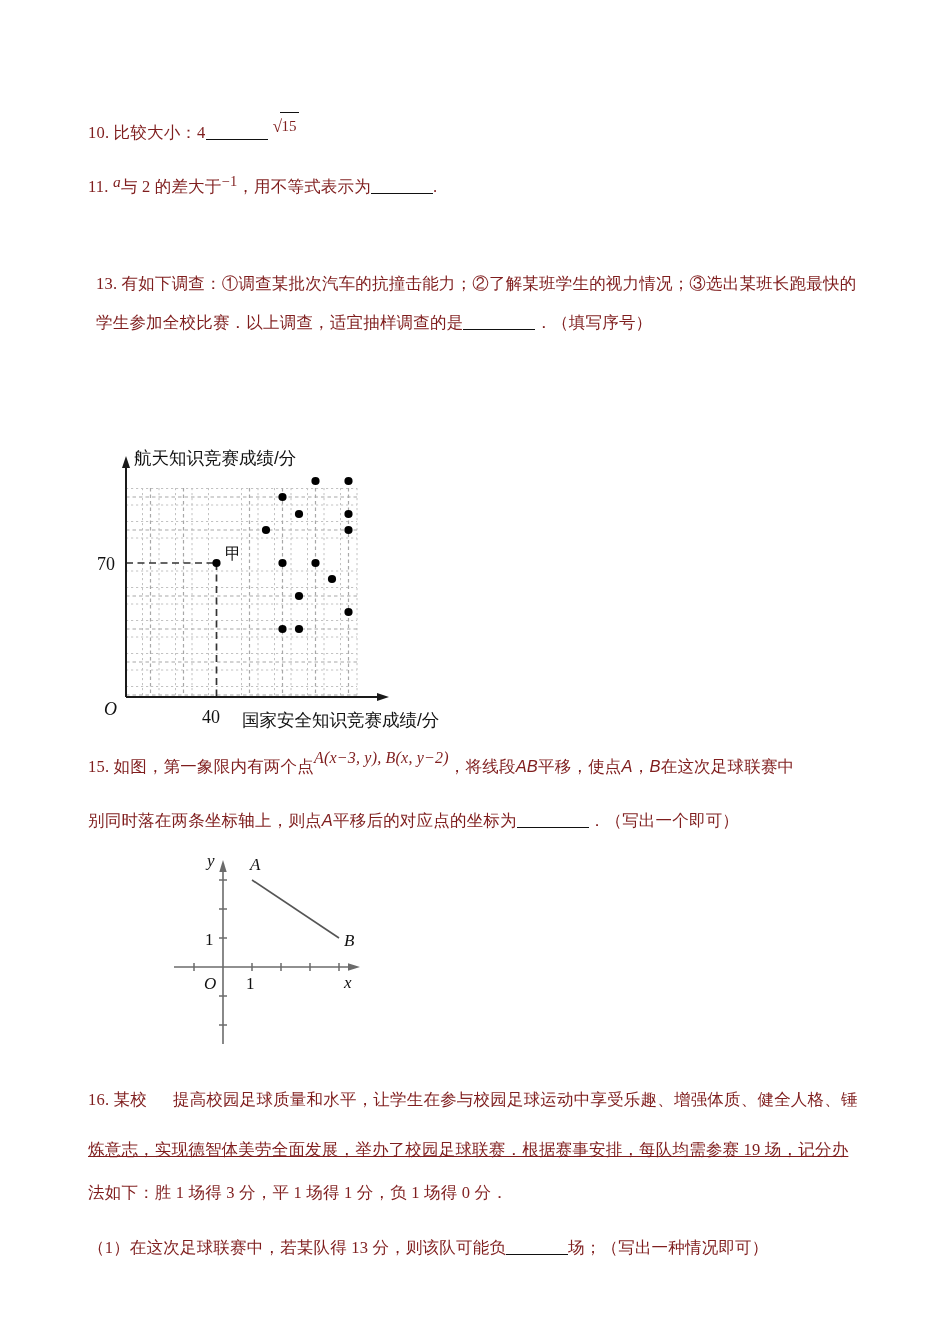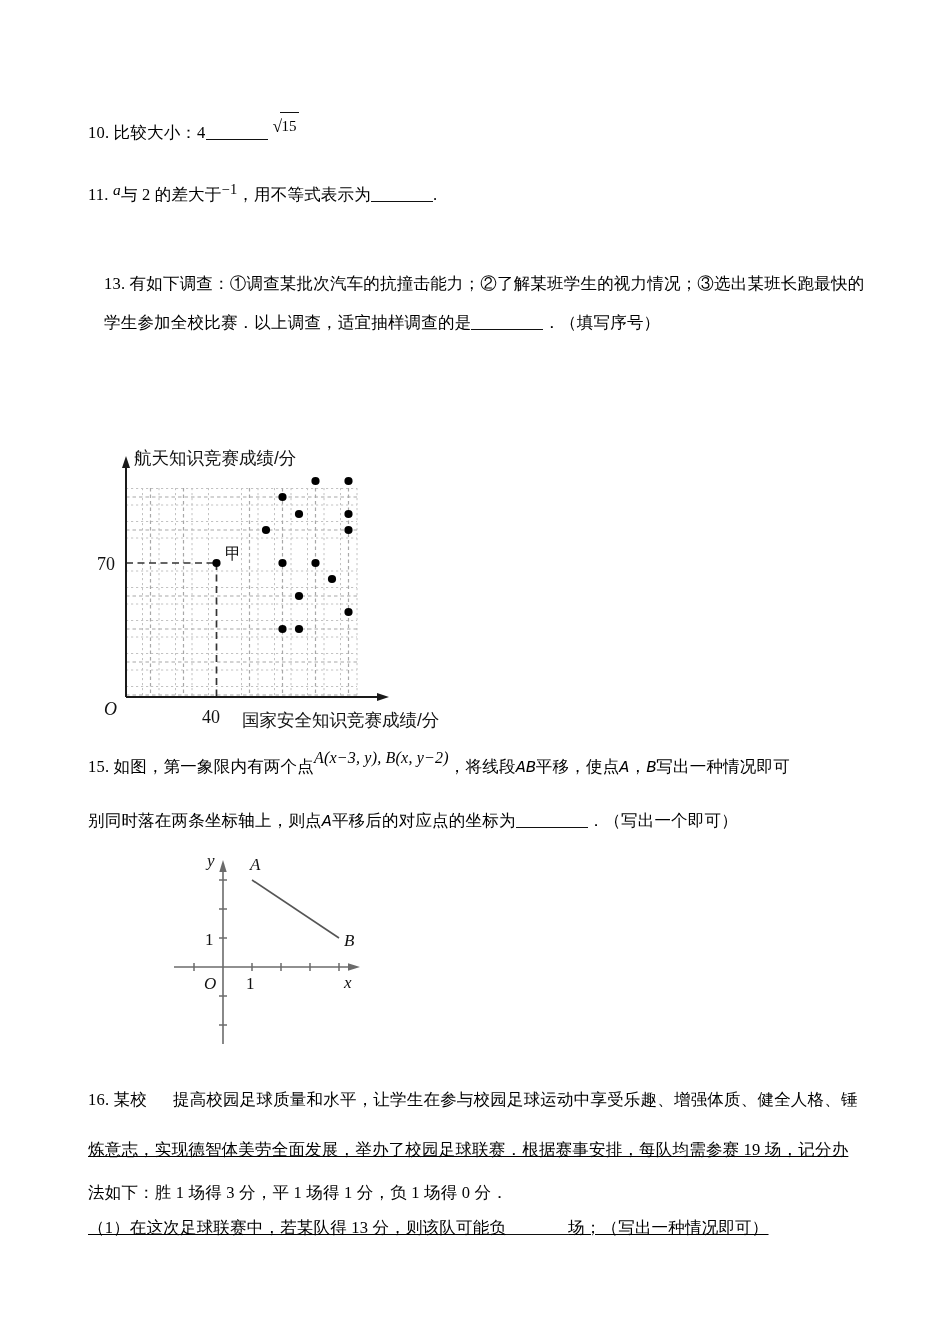--- a/index.html
+++ b/index.html
@@ -18,33 +18,33 @@
   .page {
     position: absolute;
     left: 0; top: 0;
     width: 950px;
     height: 1344px;
   }
   .q {
     position: absolute;
     font-size: 16.5px;
     line-height: 1.75;
-    color: #000000;
+    color: #7f1d1d;
     letter-spacing: 0.2px;
   }
   .qline {
     white-space: nowrap;
   }
   .num {
     font-family: "Liberation Serif", serif;
   }
   .blank-m { display:inline-block; border-bottom:1px solid #111; width:62px; height:0.95em; vertical-align:-0.12em; }
   .blank-l { display:inline-block; border-bottom:1px solid #111; width:72px; height:0.95em; vertical-align:-0.12em; }
 
-  .mathi { font-family: Liberation Mono, monospace; font-style: italic; }
+  .mathi { font-family: Liberation Sans, sans-serif; font-style: italic; }
   .sqrt-wrap {
     display: inline-block;
     position: relative;
     vertical-align: 0.45em;
     font-family: "Liberation Serif", serif;
     font-size: 15px;
     padding-left: 1px;
   }
   .sqrt-sym { font-size: 17px; vertical-align: -0.08em; }
   .sqrt-rad {
@@ -87,29 +87,29 @@
 <div class="page">
 
   <div class="q" style="left:88px; top:112px;">
     <span class="qline">
       <span class="num">10.</span>
       <span>比较大小：4</span><span class="blank-m"></span>
       <span class="sqrt-wrap"><span class="sqrt-sym">√</span><span class="sqrt-rad">15</span></span>
     </span>
   </div>
 
-  <div class="q" style="left:88px; top:176px;">
+  <div class="q" style="left:88px; top:168px;">
     <span class="qline">
       <span class="num">11.</span>
       <span class="inline-a">a</span><span>与 2 的差大于</span><span class="sup-small">−1</span><span>，用不等式表示为</span><span class="blank-m"></span><span>.</span>
     </span>
   </div>
 
 
-  <div class="q" style="left:104px; top:270px;">
+  <div class="q" style="left:96px; top:270px;">
     <div class="qline">
       <span class="num">13.</span>
       <span>有如下调查：①调查某批次汽车的抗撞击能力；②了解某班学生的视力情况；③选出某班长跑最快的</span>
     </div>
     <div class="qline" style="margin-top:10px;">
       <span>学生参加全校比赛．以上调查，适宜抽样调查的是</span><span class="blank-l"></span><span>．（填写序号）</span>
     </div>
   </div>
 
 
@@ -196,21 +196,21 @@
       <text class="lbl" x="5" y="122" font-size="18">70</text>
       <text class="lbl" x="110" y="275" font-size="18">40</text>
       <text class="lbl" x="12" y="267" font-size="18" font-style="italic">O</text>
       <text class="lblcn" x="133" y="111" font-size="16">甲</text>
     </svg>
   </div>
 
   <div class="q" style="left:88px; top:744px;">
     <div class="qline">
       <span class="num">15.</span>
-      <span>如图，第一象限内有两个点</span><span class="sup-expr">A(x−3, y), B(x, y−2)</span><span>，将线段</span><span class="mathi">AB</span><span>平移，使点</span><span class="mathi">A</span><span>，</span><span class="mathi">B</span><span>写出一种情况即可</span>
+      <span>如图，第一象限内有两个点</span><span class="sup-expr">A(x−3, y), B(x, y−2)</span><span>，将线段</span><span class="mathi">AB</span><span>平移，使点</span><span class="mathi">A</span><span>，</span><span class="mathi">B</span><span>在这次足球联赛中</span>
     </div>
     <div class="qline" style="margin-top:24px;">
       <span>别同时落在两条坐标轴上，则点</span><span class="mathi">A</span><span>平移后的对应点的坐标为</span><span class="blank-l"></span><span>．（写出一个即可）</span>
     </div>
   </div>
 
   <div class="fig" style="left:172px; top:842px;">
     <svg width="220" height="220" viewBox="0 0 220 220">
 
       <line x1="2" y1="125" x2="178" y2="125" stroke="#6b6b6b" stroke-width="1.6"></line>
@@ -251,18 +251,18 @@
     <div class="qline">
       <span class="num">16.</span>
       <span>某校</span><span style="display:inline-block;width:26px;"></span><span>提高校园足球质量和水平，让学生在参与校园足球运动中享受乐趣、增强体质、健全人格、锤</span>
     </div>
     <div class="qline" style="margin-top:21px;text-decoration:underline;">
       <span>炼意志，实现德智体美劳全面发展，举办了校园足球联赛．根据赛事安排，每队均需参赛 19 场，记分办</span>
     </div>
     <div class="qline" style="margin-top:14px;">
       <span>法如下：胜 1 场得 3 分，平 1 场得 1 分，负 1 场得 0 分．</span>
     </div>
-    <div class="qline" style="margin-top:6px;text-decoration:underline;">
+    <div class="qline" style="margin-top:26px;">
       <span>（1）在这次足球联赛中，若某队得 13 分，则该队可能负</span><span class="blank-m"></span><span>场；（写出一种情况即可）</span>
     </div>
   </div>
 
 </div>
 
 </body></html>

